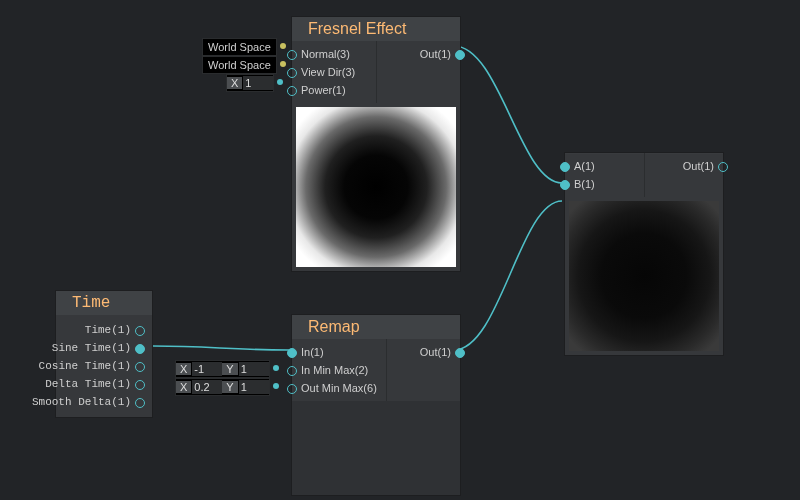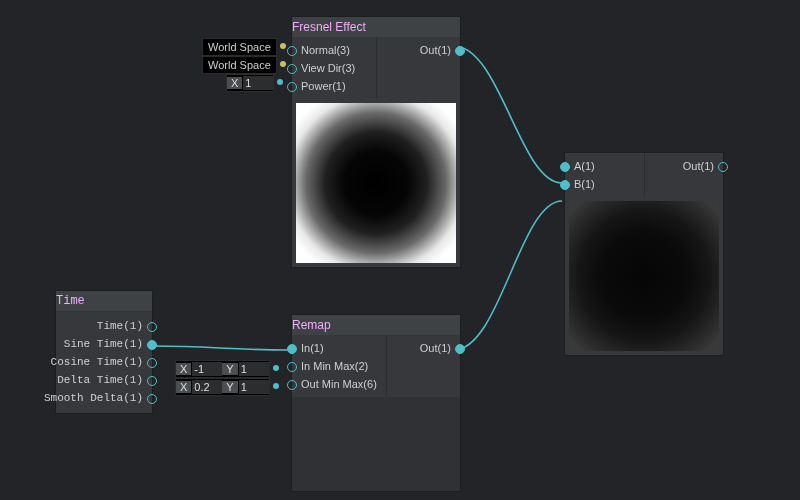--- a/index.html
+++ b/index.html
@@ -1,18 +1,18 @@
 <!DOCTYPE html>
 <html><head>
 <meta charset="utf-8">
 <style>
   html,body{margin:0;padding:0;width:800px;height:500px;background:#222427;font-family:"Segoe UI",Arial,sans-serif;font-size:11px;color:#cfcfcf;overflow:hidden;}
   .canvas{position:relative;width:800px;height:500px;}
   .node{position:absolute;background:#36383b;border:1px solid #1d1e20;box-shadow:0 1px 0 rgba(255,255,255,0.02) inset;}
-  .node .hdr{background:#3f4245;padding:3px 0;font-size:12px;color:#f0abfc;}
+  .node .hdr{background:#3f4245;padding:3px 16px;font-size:16px;color:#fdba74;}
   .split{display:flex;}
   .col{flex:1;padding:4px 6px;}
   .col.left{border-right:1px solid #2b2d2f;}
   .row{display:flex;align-items:center;height:18px;position:relative;}
   .row.in{justify-content:flex-start;}
   .row.out{justify-content:flex-end;}
   .lbl{padding:0 3px;color:#cfcfcf;font-size:11px;white-space:nowrap;}
   .port{width:8px;height:8px;border-radius:50%;position:absolute;top:5px;}
   .port.pin{left:-11px;border:1px solid #4fbfc7;background:transparent;}
   .port.pout{right:-11px;border:1px solid #4fbfc7;background:transparent;}
@@ -74,21 +74,21 @@
       <span>World Space</span>
     </div>
   <div class="tag num" style="left:226px;top:74px;padding:0;">
     <span class="k">X</span>
       <input value="1" style="">
       <span class="dot"></span>
   </div>
 
   <div class="node" style="left:55px;top:290px;width:96px;font-family:Liberation Mono, monospace;">
     <div class="hdr">Time</div>
-    <div class="col" style="padding:6px 6px;">
+    <div class="col" style="padding:6px 18px;">
       <div class="row out">
           <span class="lbl">Time(1)</span>
           <span class="port pout"></span>
         </div>
       <div class="row out">
           <span class="lbl">Sine Time(1)</span>
           <span class="port pout full"></span>
         </div>
       <div class="row out">
           <span class="lbl">Cosine Time(1)</span>

